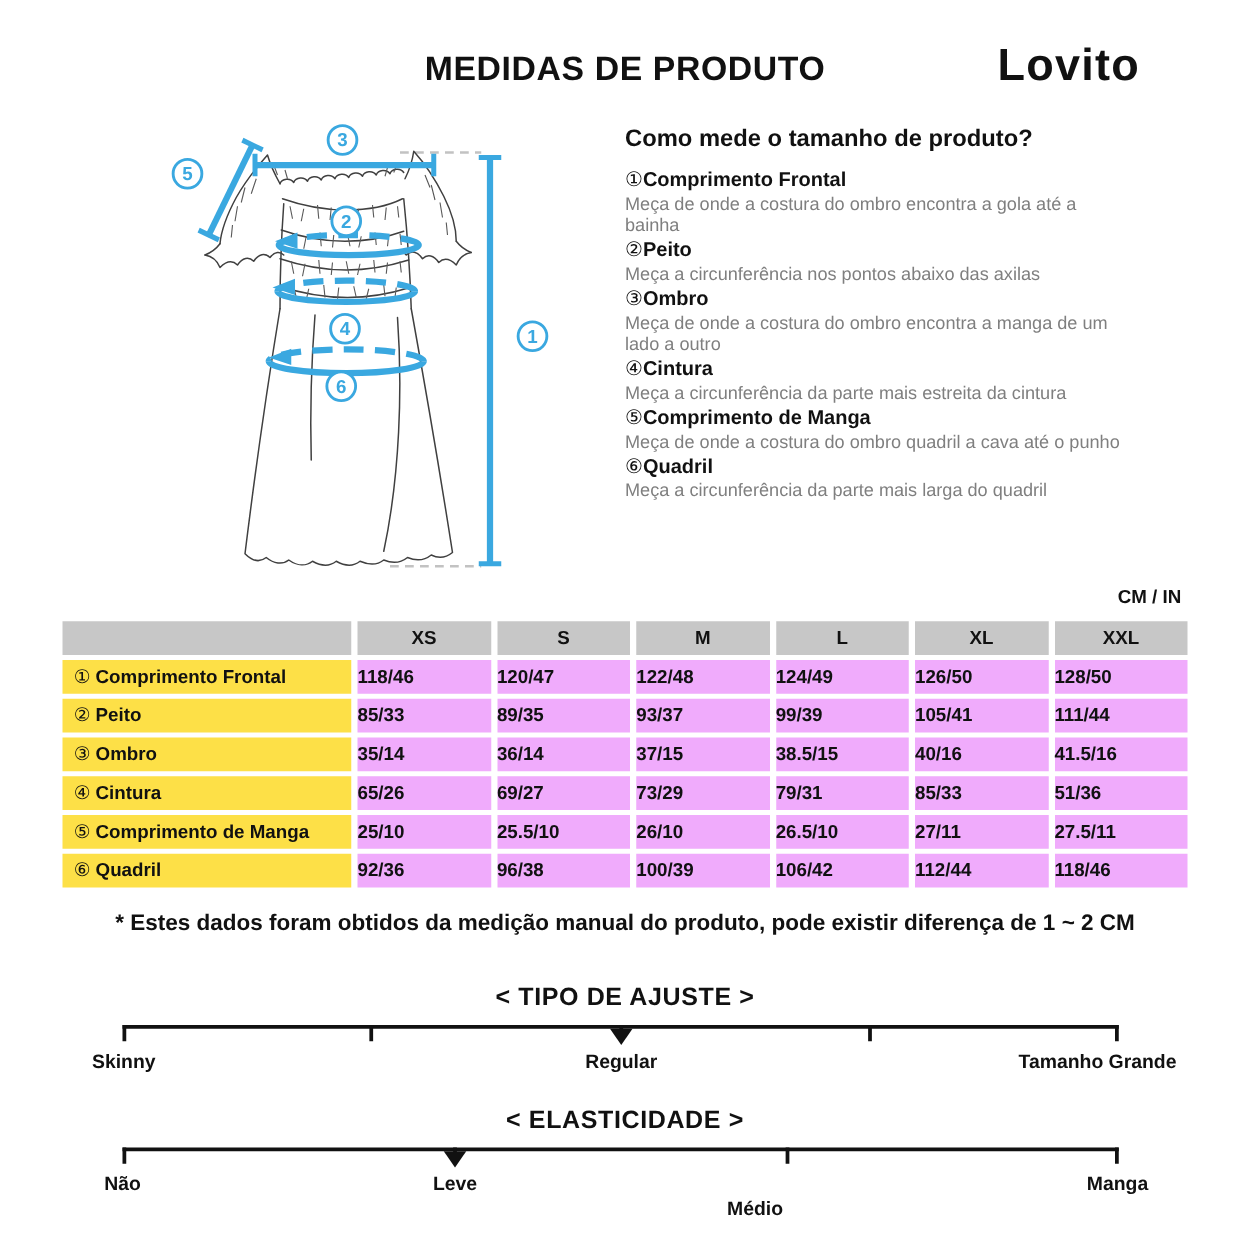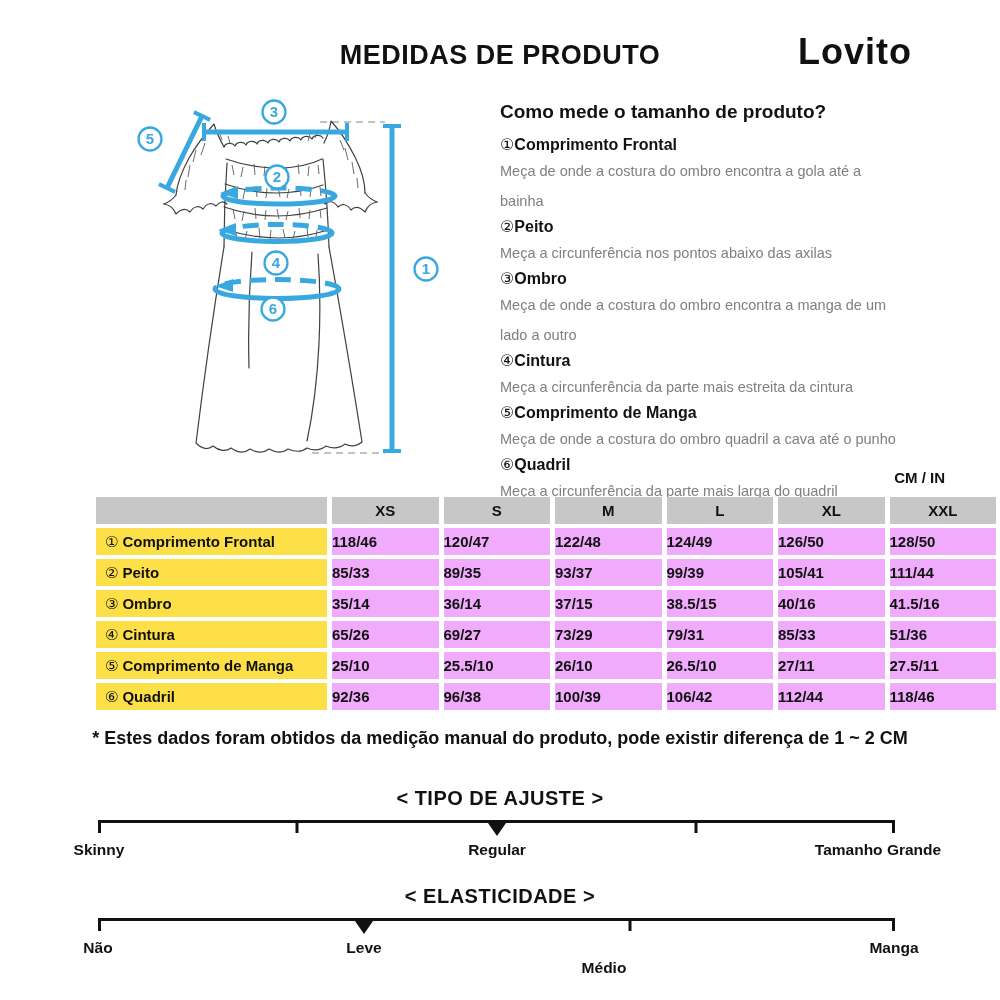--- a/index.html
+++ b/index.html
@@ -12,28 +12,28 @@
 
   
   .page-title{left:0;right:0;top:40px;text-align:center;font-size:27px;font-weight:bold;letter-spacing:.5px;}
   .brand{right:88px;top:31px;font-size:36px;font-weight:bold;letter-spacing:1px;}
 
   
   .instructions{left:500px;top:101px;width:405px;}
   .instructions h2{margin:0 0 11px 0;font-size:19px;font-weight:bold;}
   .instr-title{font-size:16px;font-weight:bold;line-height:22px;}
   .instr-num{font-size:16px;font-weight:normal;}
-  .instr-desc{font-size:14.5px;line-height:30px;color:#7f7f7f;font-weight:normal;}
+  .instr-desc{font-size:14.5px;line-height:17px;color:#7f7f7f;font-weight:normal;}
 
   
   .unit-label{right:55px;top:469px;font-size:15px;font-weight:bold;}
 
   
   .size-table{left:50px;top:497px;width:900px;display:grid;
-    grid-template-columns:231px repeat(6,1fr);column-gap:5px;row-gap:4px;margin-left:46px;}
+    grid-template-columns:231px repeat(6,1fr);column-gap:5px;row-gap:4px;}
   .size-table div{height:27px;line-height:27px;font-size:15px;font-weight:bold;}
   .cell-corner{background:#c7c7c7;}
   .cell-h{background:#c7c7c7;text-align:center;font-size:16px;}
   .cell-l{background:#fde047;text-align:left;padding-left:9px;box-sizing:border-box;white-space:nowrap;}
   .cell-l .rownum{font-weight:normal;margin-right:4px;}
   .cell-v{background:#f0abfc;text-align:left;}
 
   
   .footnote{left:0;right:0;top:728px;text-align:center;font-size:18px;font-weight:bold;}
 

